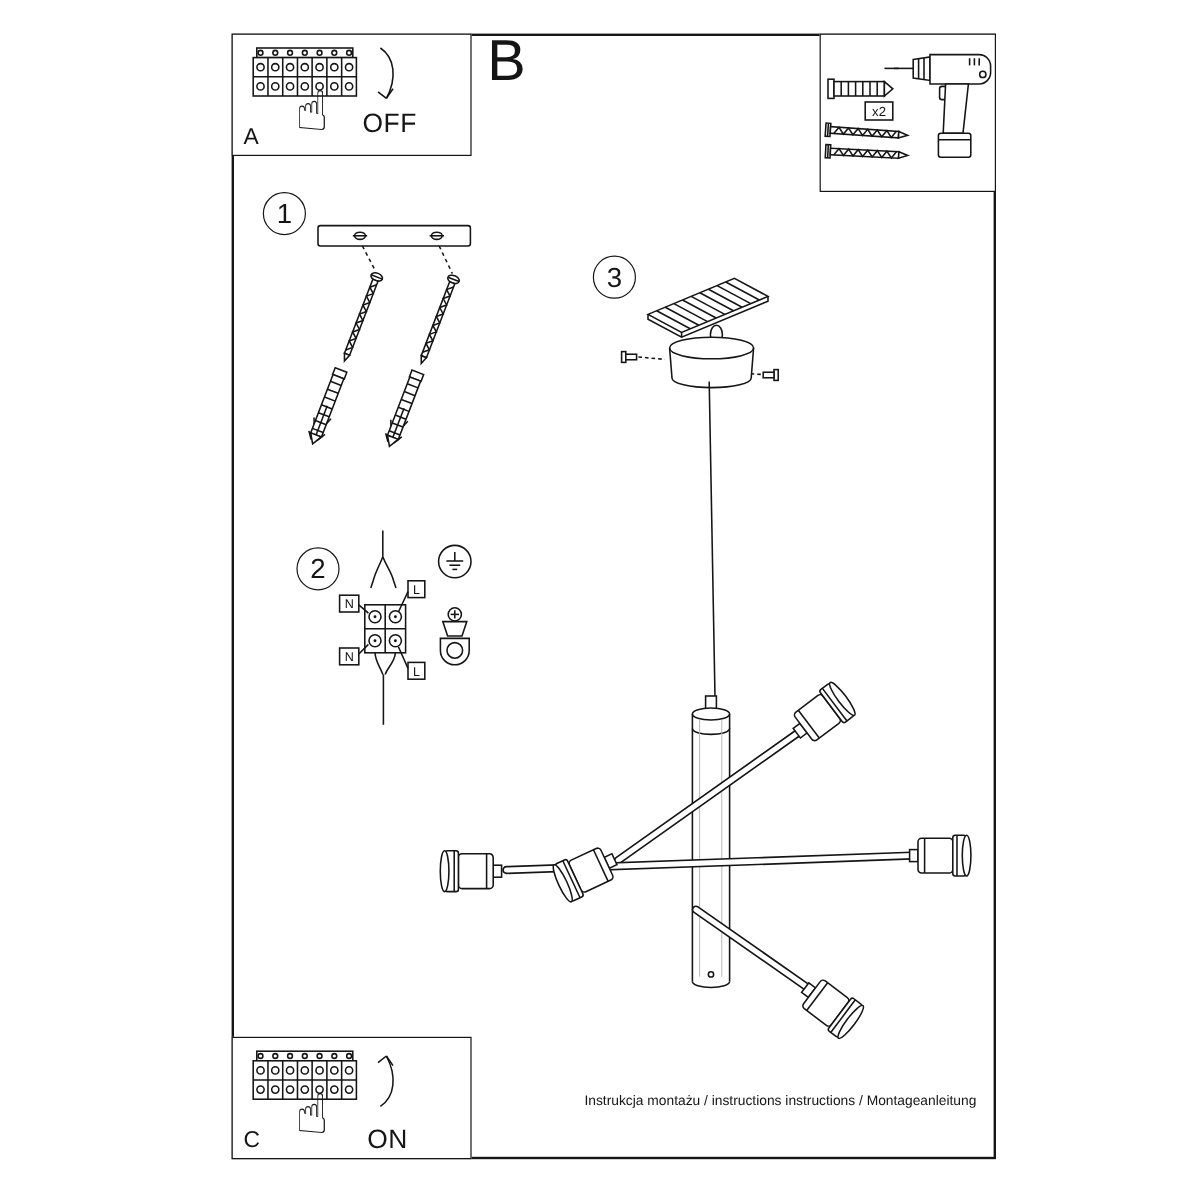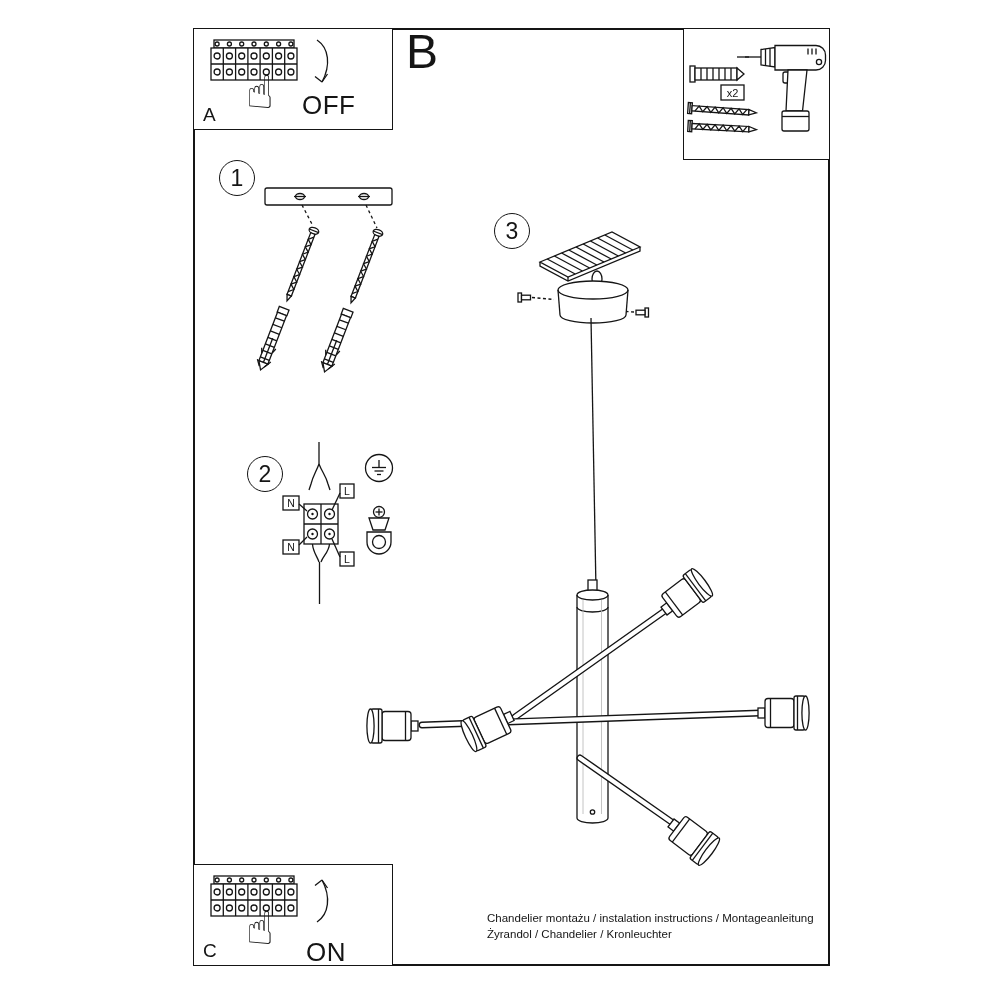--- a/index.html
+++ b/index.html
@@ -5,21 +5,21 @@
   * { margin:0; padding:0; box-sizing:border-box; }
   html,body { width:1000px; height:1000px; background:#ffffff; overflow:hidden; }
   body { font-family:"Liberation Sans","DejaVu Sans",sans-serif; color:#151515; position:relative; }
   .abs { position:absolute; }
   .frame { left:193px; top:28px; width:637px; height:938px; border:2px solid #151515; }
   .panel { border:1.6px solid #151515; background:#fff; }
   .panel-a { left:193px; top:28px; width:200px; height:102px; }
   .panel-tools { left:683px; top:28px; width:147px; height:132px;padding-left:44px; }
   .panel-c { left:193px; top:864px; width:200px; height:102px; }
   .panel-letter { position:absolute; left:9px; bottom:3px; font-size:19px; }
-  .switch-label { position:absolute; font-size:26px; letter-spacing:0.5px; }
+  .switch-label { position:absolute; font-size:22px; letter-spacing:0.5px; }
   .hand { position:absolute; font-family:"DejaVu Sans",sans-serif; font-size:46px; line-height:1; }
   .step-circle { width:36px; height:36px; border:1.9px solid #151515; border-radius:50%;
                  display:flex; align-items:center; justify-content:center; font-size:23px; background:#fff; }
   .letter-b { font-size:48px; }
   .footer-line { font-size:11.5px; line-height:16.2px; white-space:nowrap; }
   svg { display:block; overflow:visible; }
   .s  { stroke:#151515; fill:none; stroke-width:1.3; }
   .sw { stroke:#151515; fill:#ffffff; stroke-width:1.3; }
   text { font-family:"Liberation Sans","DejaVu Sans",sans-serif; fill:#151515; }
 </style>
@@ -299,15 +299,14 @@
   </svg>
   <div class="hand" style="left:52px; top:40px">☝</div>
   <svg class="abs" style="left:116px; top:8px" width="26" height="52" viewBox="0 0 26 52">
     <use href="#curve-arrow" transform="translate(0,52) scale(1,-1)"></use>
   </svg>
   <div class="switch-label" style="left:112px; top:72px">ON</div>
   <div class="panel-letter">C</div>
 </div>
 
 <div class="abs" style="left:487px; top:910px">
-  <div class="footer-line">Chandelier montażu / instalation instructions / Montageanleitung</div>
-  <div class="footer-line">Żyrandol / Chandelier / Kronleuchter</div>
+  <div class="footer-line">Instrukcja montażu / instructions instructions / Montageanleitung</div>
 </div>
 
 </body></html>

